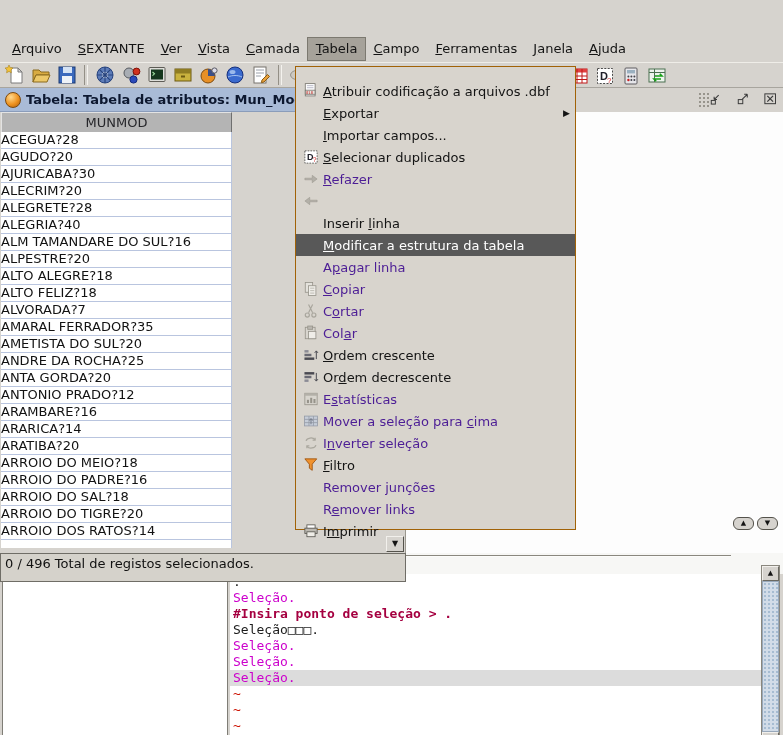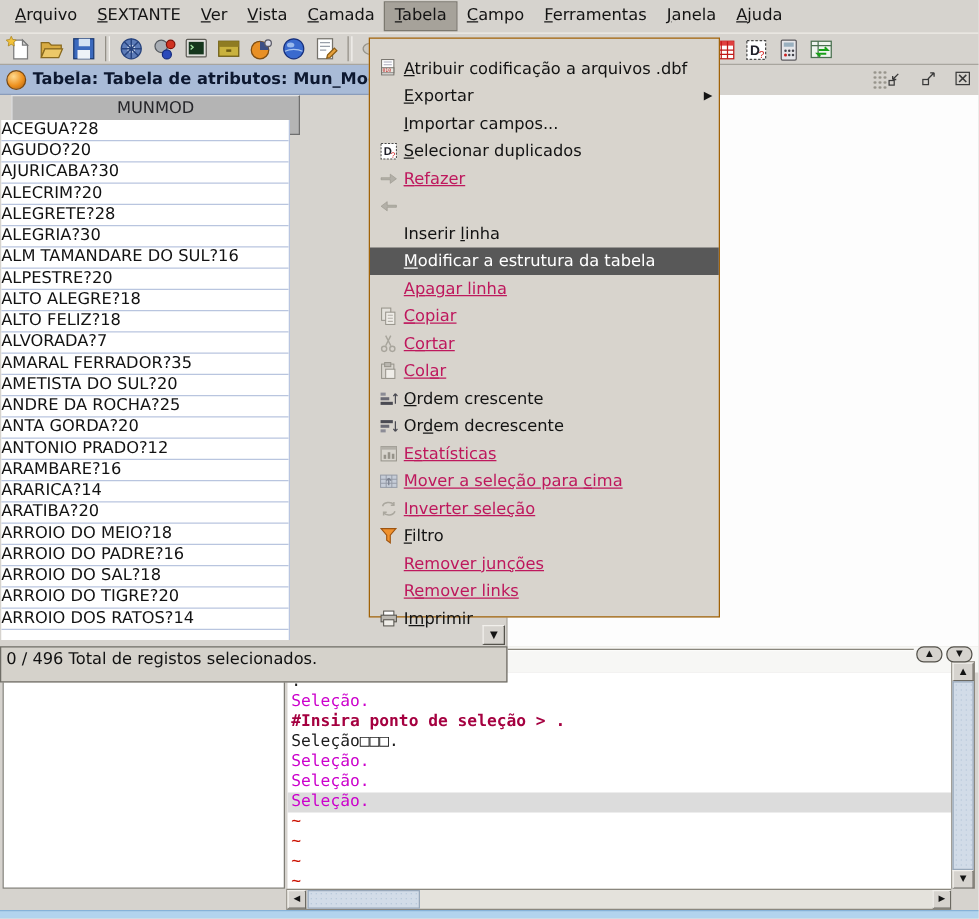--- a/index.html
+++ b/index.html
@@ -1,18 +1,18 @@
 <!DOCTYPE html>
 <html><head>
 <meta charset="utf-8">
 <style>
   html,body{margin:0;padding:0;}
   #root{position:relative;width:783px;height:735px;background:#d6d3ce;overflow:hidden;
         font-family:"DejaVu Sans","Liberation Sans",sans-serif;font-size:13px;color:#141414;}
-  .abs{position:absolute;box-sizing:border-box;}
+  .abs{position:absolute;box-sizing:border-box;margin-top:36px;}
   .u{text-decoration:underline;}
   
   #menubar{left:0;top:0;width:783px;height:26px;display:flex;align-items:center;padding-left:4px;background:#d6d3ce;}
   .mb-item{padding:3px 8px 4px 8px;white-space:nowrap;cursor:default;}
   .mb-item.active{background:#a6a29a;outline:1px solid #7c7970;}
   
   #toolbar{left:0;top:26px;width:783px;height:26px;display:flex;align-items:center;padding-left:2px;
            border-top:1px solid #efede8;border-bottom:1px solid #a8a59e;background:#d6d3ce;}
   .tb-btn{width:26px;height:24px;display:flex;align-items:center;justify-content:center;flex:none;}
   .tb-sep{width:2px;height:20px;border-left:1px solid #938f86;border-right:1px solid #f4f2ee;margin:0 4px;flex:none;}
@@ -25,21 +25,21 @@
   .winbtn{width:19px;height:17px;display:flex;align-items:center;justify-content:center;background:transparent;border:none;padding:0;}
   
   #bg-window{left:405px;top:76px;width:378px;height:441px;background:#fdfdfd;border-left:1px solid #9b988f;}
   
   #tw-titlebar{left:0;top:52px;width:405px;height:24px;background:#a9bbd7;display:flex;align-items:center;
                font-weight:bold;color:#0d1830;border-bottom:1px solid #8a9cba;}
   #tw-icon{width:14px;height:14px;border-radius:50%;margin:0 5px 0 5px;flex:none;
            background:radial-gradient(circle at 35% 30%,#ffd98e,#ee9220 55%,#a85c10);border:1px solid #7c4a10;}
   #tw-title{white-space:nowrap;overflow:hidden;}
   #tw-body{left:0;top:76px;width:405px;height:441px;background:#d6d3ce;}
-  #tw-header{left:9px;top:76px;width:231px;height:32px;background:#b4b4b4;text-align:center;line-height:19px;
+  #tw-header{left:1px;top:76px;width:231px;height:32px;background:#b4b4b4;text-align:center;line-height:19px;
              color:#26262a;border:1px solid;border-color:#e3e3e3 #6f6f6f #6f6f6f #e3e3e3;}
   #tw-rows{left:1px;top:96px;width:231px;height:416px;background:#ffffff;overflow:hidden;border-right:1px solid #b9c5df;}
   .t-row{height:16px;line-height:15px;border-bottom:1px solid #b9c5df;padding-left:0;white-space:nowrap;color:#121212;}
   #tw-scrolldown{left:386px;top:500px;width:18px;height:16px;background:#d6d3ce;text-align:center;
                  border:1px solid;border-color:#f2f0ec #55534c #55534c #f2f0ec;font-size:8px;line-height:14px;padding:0;}
   #tw-status{left:0;top:517px;width:406px;height:29px;background:#d5d2cb;border:1px solid #6f6d66;
              line-height:19px;padding-left:4px;color:#111;z-index:10;}
   
   #con-topwhite{left:406px;top:517px;width:377px;height:21px;background:#f7f7f5;}
   #con-divider{left:406px;top:519px;width:325px;height:2px;border-top:1px solid #8a877e;border-bottom:1px solid #fcfcfa;}
@@ -64,21 +64,21 @@
           background-image:radial-gradient(#a6bcd2 25%,transparent 27%);background-size:4px 4px;
           border:1px solid #98a8ba;box-sizing:border-box;}
   .sb-btn{background:#d6d3ce;border:1px solid;border-color:#f2f0ec #6b6962 #6b6962 #f2f0ec;
           font-size:7px;line-height:13px;text-align:center;padding:0;box-sizing:border-box;}
   #sb-corner{left:761px;top:711px;width:19px;height:17px;background:#d6d3ce;}
   #bottom-strip{left:0;top:728px;width:783px;height:7px;background:#b2d4ee;border-top:1px solid #86b2d8;}
   
   #menu-popup{left:295px;top:30px;width:281px;height:464px;background:#d8d4cd;border:1px solid #a16207;
               padding-top:13px;z-index:50;}
   .menu-item{height:22px;display:flex;align-items:center;padding-left:2px;color:#141414;}
-  .menu-item.disabled{color:#be185d;text-decoration:underline;}
+  .menu-item.disabled{color:#4c1d95;}
   .menu-item.highlight{background:#585858;color:#ffffff;}
   .mi-icon{width:25px;height:18px;flex:none;display:flex;align-items:center;justify-content:center;}
   .mi-label{flex:1;white-space:nowrap;}
   .mi-arrow{padding-right:5px;font-size:9px;}
   button{font-family:inherit;color:inherit;cursor:default;}
 </style>
 </head>
 <body>
 
 <div id="root">
@@ -256,21 +256,21 @@
     <span id="tw-icon"></span>
     <span id="tw-title">Tabela: Tabela de atributos: Mun_Mod</span>
   </div>
   <div id="tw-header" class="abs">MUNMOD</div>
   <div id="tw-rows" class="abs">
       <div class="t-row">ACEGUA?28</div>
       <div class="t-row">AGUDO?20</div>
       <div class="t-row">AJURICABA?30</div>
       <div class="t-row">ALECRIM?20</div>
       <div class="t-row">ALEGRETE?28</div>
-      <div class="t-row">ALEGRIA?30</div>
+      <div class="t-row">ALEGRIA?40</div>
       <div class="t-row">ALM TAMANDARE DO SUL?16</div>
       <div class="t-row">ALPESTRE?20</div>
       <div class="t-row">ALTO ALEGRE?18</div>
       <div class="t-row">ALTO FELIZ?18</div>
       <div class="t-row">ALVORADA?7</div>
       <div class="t-row">AMARAL FERRADOR?35</div>
       <div class="t-row">AMETISTA DO SUL?20</div>
       <div class="t-row">ANDRE DA ROCHA?25</div>
       <div class="t-row">ANTA GORDA?20</div>
       <div class="t-row">ANTONIO PRADO?12</div>

